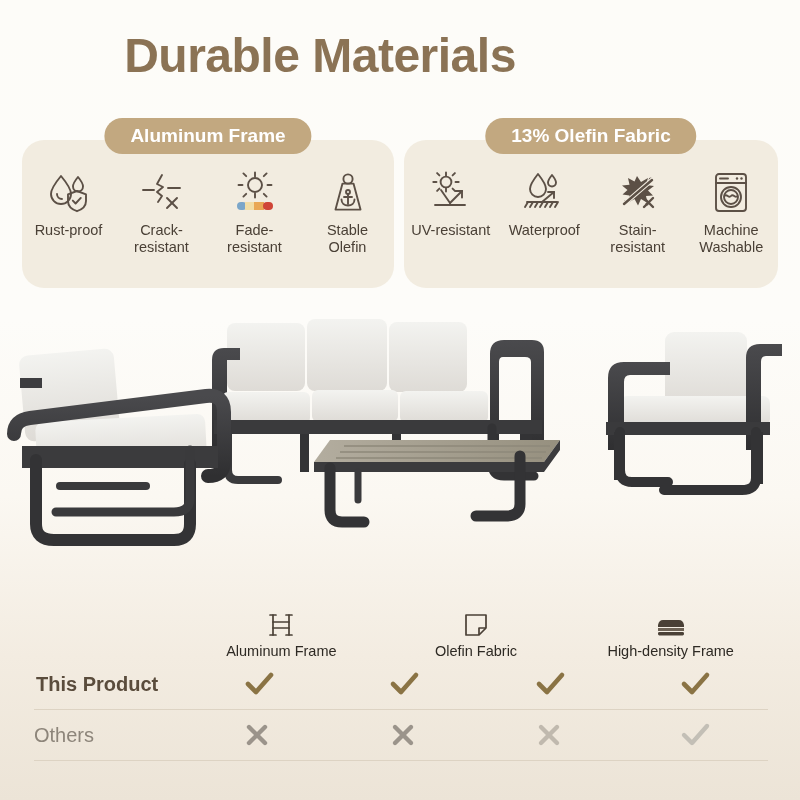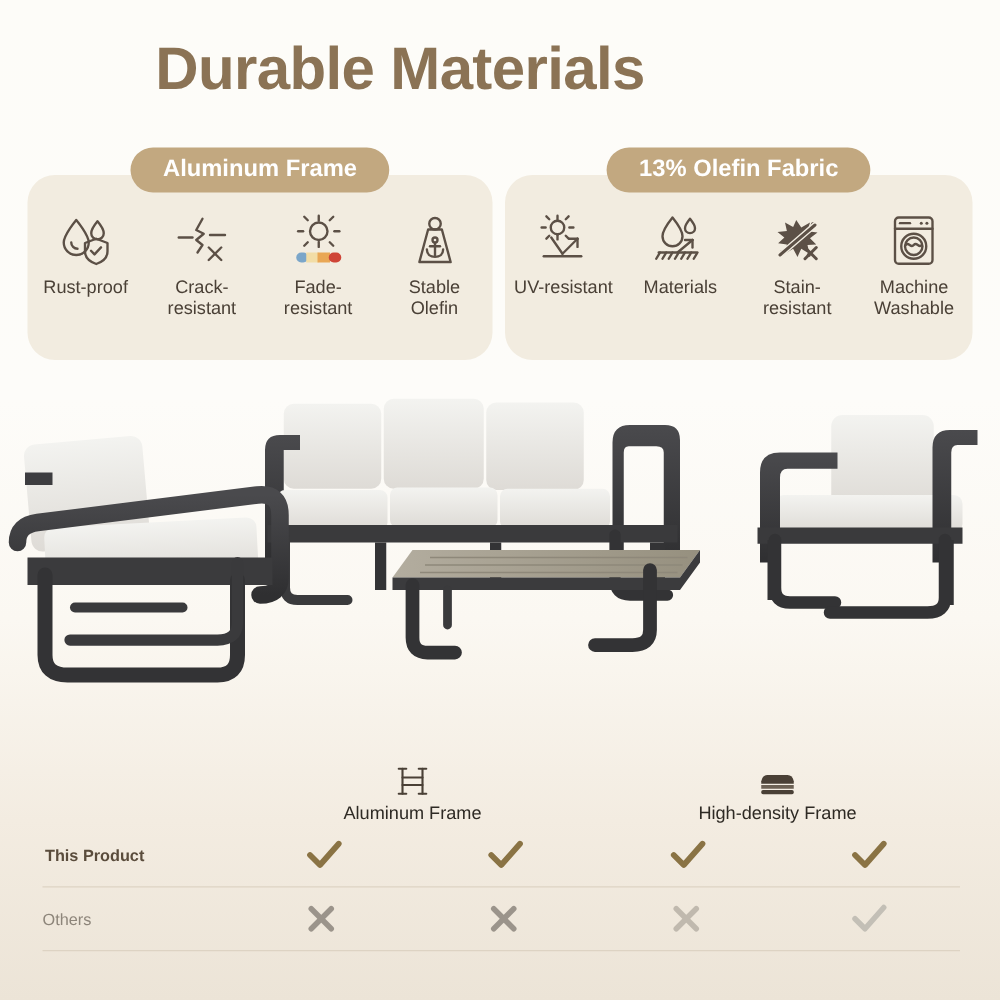--- a/index.html
+++ b/index.html
@@ -81,21 +81,21 @@
     text-align:center; white-space:nowrap;
   }
 
   .tbl-row {
     display:flex; align-items:center;
     height:50px;
     border-bottom:1px solid #ddd3c3;
   }
   .tbl-row:first-of-type { border-top:1px solid #ddd3c3; }
   .tbl-row .rowlabel {
-    width:150px; font-size:13px;
+    width:150px; font-size:20px;
   }
   .row-product .rowlabel { color:#5a4c3c; font-weight:600; text-align:left; padding-left:2px; }
   .row-others  .rowlabel { color:#8c8madd; }
   .row-others  .rowlabel { color:#8d857a; text-align:left; }
   .tbl-row .cell { flex:1; display:flex; align-items:center; justify-content:center; }
 </style>
 </head>
 <body>
 
 <div id="page">
@@ -224,21 +224,21 @@
               <path d="M7 31 l-3 5"></path>
                 <path d="M12 31 l-3 5"></path>
                 <path d="M17 31 l-3 5"></path>
               <path d="M22 31 l-3 5"></path>
                 <path d="M27 31 l-3 5"></path>
                 <path d="M32 31 l-3 5"></path>
               <path d="M37 31 l-3 5"></path>
             </g>
           </svg>
         </div>
-        <div class="lbl">Materials</div>
+        <div class="lbl">Waterproof</div>
       </div>
 
       <div class="feat">
         <div class="ico">
           <svg width="46" height="44" viewBox="0 0 46 44">
             <g fill="#5c5046">
               <path d="M22 5 l4 6 l7 -4 l-2 7 l8 1 l-6 4.5 l5 5 l-7 0.5 l1.5 7 l-6.5 -4 l-3 6.5 l-3.5 -6.5 l-6 3.5 l1 -7 l-7 -1 l5 -4.5 l-5.5 -4.5 l7.5 -0.8 l-1.5 -6.7 l6.5 3.5 Z"></path>
               <circle cx="36" cy="9" r="2.4"></circle>
               <circle cx="11" cy="31" r="2"></circle>
               <circle cx="32" cy="33" r="1.6"></circle>
@@ -382,20 +382,31 @@
               <path d="M19 3 h6"></path>
                 <path d="M19 23 h6"></path>
               <path d="M6 10 h16"></path>
                 <path d="M6 16 h16"></path>
             </g>
           </svg>
         </div>
         <div class="coltxt">Aluminum Frame</div>
       </div>
 
+      <div class="col">
+        <div class="colico">
+          <svg width="26" height="26" viewBox="0 0 26 26">
+            <g fill="none" stroke="#4a4036" stroke-width="1.7" stroke-linejoin="round">
+              <path d="M3 3 h20 v13 l-7 7 h-13 Z"></path>
+              <path d="M23 16 h-7 v7"></path>
+            </g>
+          </svg>
+        </div>
+        <div class="coltxt">Olefin Fabric</div>
+      </div>
 
       <div class="col">
         <div class="colico">
           <svg width="32" height="22" viewBox="0 0 32 22">
             <path d="M8 4 h16 q4 0 5 5 v2 h-26 v-2 q1 -5 5 -5 Z" fill="#4a4036"></path>
             <rect x="3" y="12" width="26" height="3" fill="#6d6255"></rect>
             <rect x="3" y="16" width="26" height="3.4" rx="1.4" fill="#4a4036"></rect>
           </svg>
         </div>
         <div class="coltxt">High-density Frame</div>

